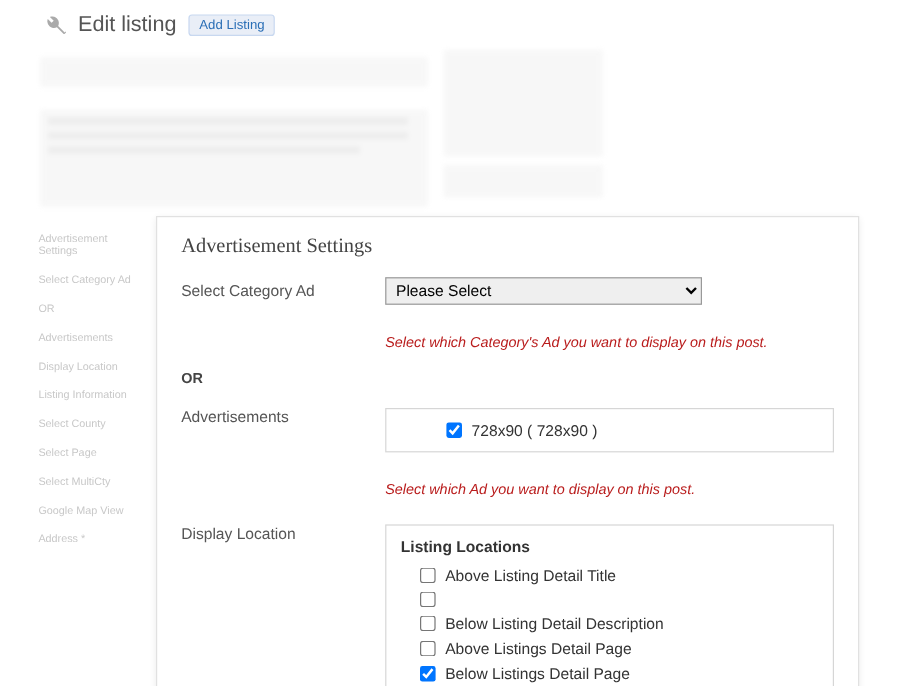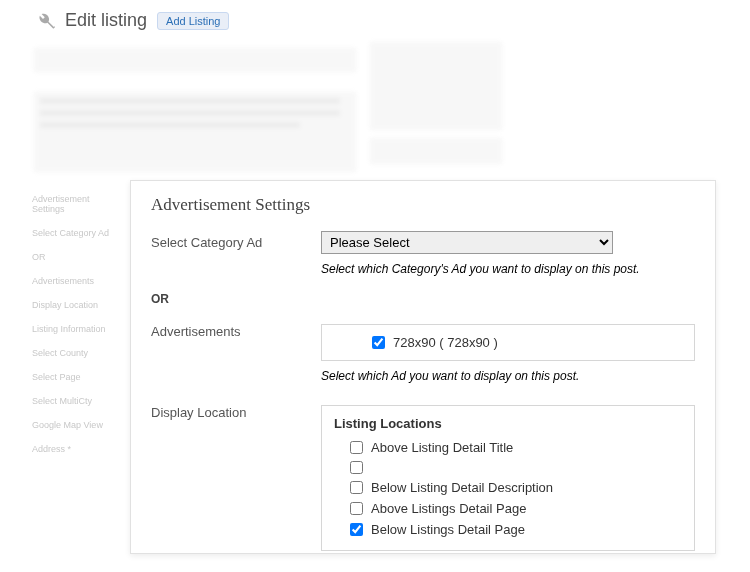--- a/index.html
+++ b/index.html
@@ -20,23 +20,23 @@
   .sidebar-hint div { color:#c8c8c8; font-size:9px; margin:14px 0; }
 
   
   .panel { position:absolute; left:130px; top:180px; width:584px; background:#fff; border:1px solid #e1e1e1; box-shadow:0 2px 6px rgba(0,0,0,.08); z-index:2; }
   .panel-title { margin:0; padding:14px 20px 10px 20px; font-family:Georgia,serif; font-weight:400; font-size:17px; color:#444; }
 
   .row { display:flex; padding:6px 20px 2px 20px; align-items:flex-start; }
   .row-label { width:170px; min-width:170px; font-size:13px; color:#555; padding-top:4px; }
   .row-body { flex:1; }
 
-  select.cat { width:292px; font-size:13px; padding:2px 4px; border:1px solid #999; background:#efefef; }
+  select.cat { width:264px; font-size:13px; padding:2px 4px; border:1px solid #999; background:#efefef; }
 
-  .hint { font-size:12px; color:#000000; font-style:italic; margin:8px 0 10px 0; }
+  .hint { font-size:12px; color:#b91c1c; font-style:italic; margin:24px 0 10px 0; }
 
   .or { font-size:12px; font-weight:bold; color:#444; padding:4px 20px 8px 20px; }
 
   .box { border:1px solid #d6d6d6; padding:10px 12px; margin-top:4px; }
   .box .chk { display:flex; align-items:center; gap:8px; font-size:13px; color:#333;padding-left:38px; }
 
   .loc-head { font-weight:bold; font-size:13px; margin-bottom:6px; }
   .loc-list .chk { padding:3px 16px; }
 
   input[type=checkbox] { width:13px; height:13px; margin:0; }

